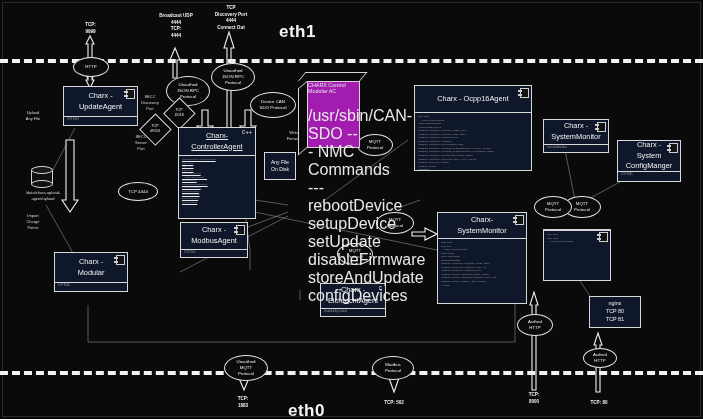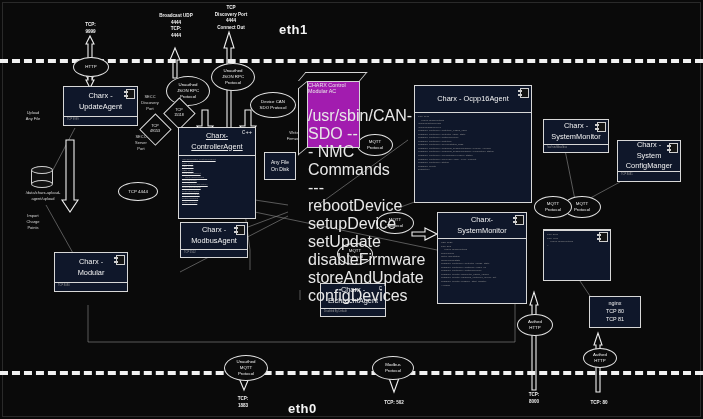--- a/index.html
+++ b/index.html
@@ -3,21 +3,21 @@
 <meta charset="utf-8">
 <style>
   html,body{margin:0;padding:0;background:#ffffff;}
   #stage{position:relative;width:703px;height:419px;background:#0a0a0a;overflow:hidden;
          font-family:"Liberation Sans",sans-serif;color:#e8e8e8;}
   #stage *{box-sizing:border-box;}
   .frame{position:absolute;left:2px;top:2px;width:699px;height:415px;border:1px solid #2a2a2a;pointer-events:none;}
 
   
   .netline{position:absolute;left:0;width:703px;height:0;border-top:4px dashed #f2f2f2;}
-  .netlabel{position:absolute;font-weight:bold;font-size:13px;color:#f4f4f4;letter-spacing:.5px;}
+  .netlabel{position:absolute;font-weight:bold;font-size:17px;color:#f4f4f4;letter-spacing:.5px;}
 
   
   .box{position:absolute;border:1px solid #d8d8d8;background:#0f172a;}
   .box .hdr{display:flex;align-items:center;justify-content:center;text-align:center;
             padding:2px 10px;font-size:7.4px;line-height:1.45;color:#f2f2f2;position:relative;}
   .box .sep{border-top:1px solid #d8d8d8;}
   .box .detail{padding:2px 2px 2px 3px;font-size:2.5px;line-height:1.42;color:#8e8e8e;
                white-space:pre-wrap;word-break:break-all;overflow:hidden;font-family:"Liberation Sans",sans-serif;}
   .box .foot{padding:1px 3px;font-size:2.6px;line-height:1.5;color:#9a9a9a;}
 
@@ -315,21 +315,21 @@
 
 
   <div class="box" style="left:320px;top:283px;width:66px;height:34px;">
     <div class="hdr" style="white-space:pre-line;height:24px;">Charx -
 EichrechtAgent</div>
     <div class="sep"></div>
     <div class="foot">Disabled By Default</div>
     <span class="cpp">C</span>
   </div>
 
-  <div class="box" style="left:414px;top:85px;width:118px;height:118px;">
+  <div class="box" style="left:414px;top:85px;width:118px;height:86px;">
     <div class="hdr" style="white-space:pre-line;height:26px;">Charx -  Ocpp16Agent</div>
     <div class="sep"></div>
     <div class="detail">TCP 7776
 --- MQTT Subscriptions ---
 /modem/network/info
 /modem/sms/receive
 charging_controller/+/datetime_61851_caps
 charging_controller/+/detector_cable_state
 charging_controller/+/datalog/energy
 charging_controller/+/datetime

